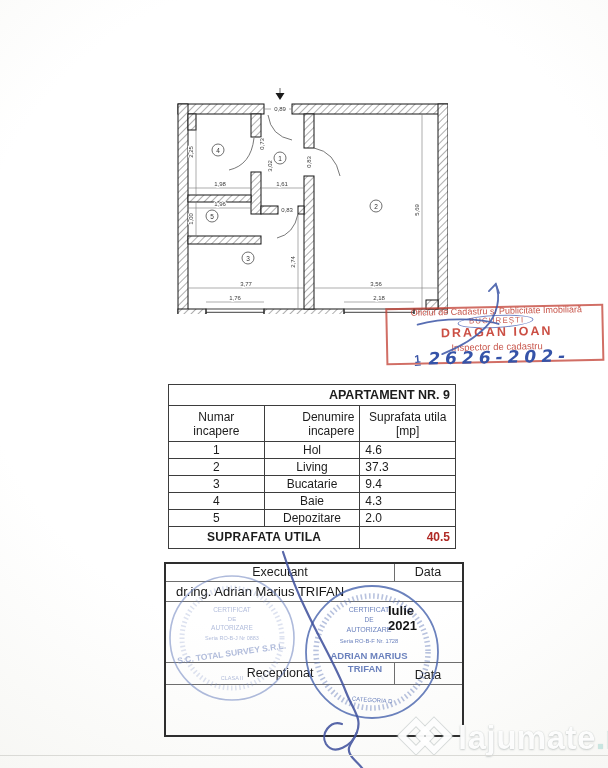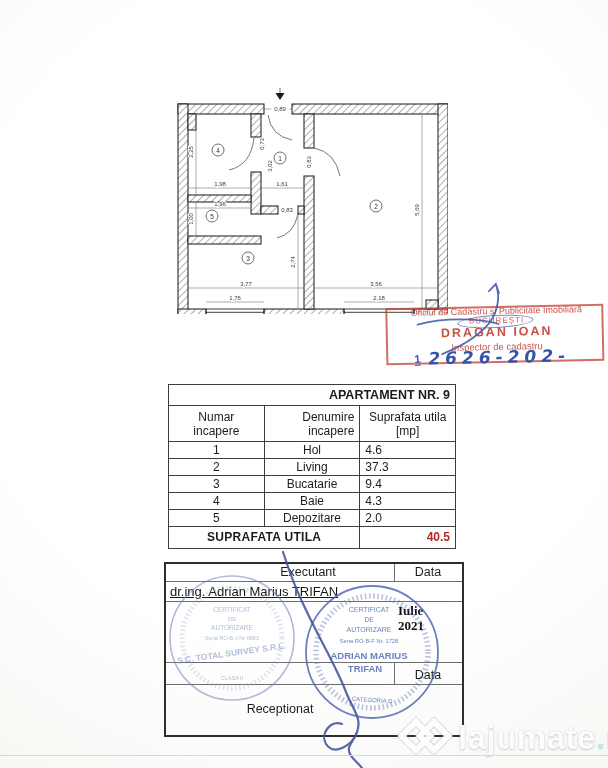--- a/index.html
+++ b/index.html
@@ -47,23 +47,23 @@
   .area-table .c-area{width:89px; text-align:left;}
   .area-table .tot td{height:21px; font-weight:bold;}
   .area-table .tot .lbl{text-align:center; letter-spacing:0.3px;}
   .area-table .red{color:#b02a25; text-align:right; font-weight:bold;}
   
   .sig-box{position:absolute; left:164px; top:562px; width:296px; height:171px;
     border:2px solid #2e2e2e; font-size:12.5px;}
   .sig-box .hline{position:absolute; left:0; width:100%; height:0; border-top:1px solid #6e6e6e;}
   .sig-box .vline{position:absolute; width:0; border-left:1px solid #6e6e6e;}
   .sig-cell{position:absolute; text-align:center; color:#1d1d1d;}
-  .sig-name{position:absolute; left:4px; top:20px; font-size:13px; color:#161616;text-decoration:underline;}
-  .sig-date{position:absolute; left:232px; top:39px; font-size:13px; font-weight:bold;
-    line-height:15px; color:#141414;font-family:Liberation Serif, serif;}
+  .sig-name{position:absolute; left:10px; top:20px; font-size:13px; color:#161616;}
+  .sig-date{position:absolute; left:222px; top:39px; font-size:13px; font-weight:bold;
+    line-height:15px; color:#141414;}
   .stamps-svg{position:absolute; left:-4px; top:-14px; overflow:visible;}
   .stamps-svg text{font-family:"Liberation Sans",sans-serif; text-anchor:middle;}
   
   .watermark{position:absolute; left:394px; top:716px; display:flex; align-items:center;}
   .wm-text{font-size:33px; font-weight:bold; letter-spacing:0.5px; color:rgba(255,255,255,0.96);
     text-shadow:0 0 1px rgba(150,158,158,0.55), 0 1px 2px rgba(140,150,150,0.4);}
   .wm-tld{color:#c9e6e1; text-shadow:0 0 1px rgba(150,170,168,0.5);}
   .page-edge{position:absolute; left:0; top:755px; width:608px; height:1px; background:#dadad6;}
 </style>
 </head>
@@ -234,32 +234,32 @@
       <td class="c-area">2.0</td>
     </tr>
     <tr class="tot">
       <td colspan="2" class="lbl">SUPRAFATA UTILA</td>
       <td class="red c-area">40.5</td>
     </tr>
   </tbody>
     </table>
 
   <div class="sig-box">
-    <div class="sig-cell" style="left:0; top:1px; width:228px;padding-left:28px;">Executant</div>
+    <div class="sig-cell" style="left:0; top:1px; width:228px;">Executant</div>
     <div class="sig-cell" style="left:228px; top:1px; width:68px;">Data</div>
     <div class="vline" style="left:228px; top:0; height:17px;"></div>
     <div class="hline" style="top:17px;"></div>
     <div class="sig-name">dr.ing. Adrian Marius TRIFAN</div>
     <div class="hline" style="top:37px;"></div>
     <div class="sig-date">
       <span>Iulie</span><br>
       <span>2021</span>
     </div>
     <div class="hline" style="top:98px;"></div>
-    <div class="sig-cell" style="left:0; top:102px; width:228px;margin-top:36px;">Receptionat</div>
+    <div class="sig-cell" style="left:0; top:102px; width:228px;">Receptionat</div>
     <div class="sig-cell" style="left:228px; top:104px; width:68px;">Data</div>
     <div class="vline" style="left:228px; top:98px; height:22px;"></div>
     <div class="hline" style="top:120px;"></div>
 
     <svg class="stamps-svg" width="310" height="240" viewBox="0 -14 310 240">
 
       <g opacity="0.55">
         <circle cx="70" cy="74" r="62" fill="none" stroke="#6d83bf" stroke-width="1.6"></circle>
         <circle cx="70" cy="74" r="50" fill="none" stroke="#8496c7" stroke-width="5" stroke-dasharray="1.5 2.6" opacity="0.5"></circle>
         <g fill="#7387bf" font-size="6.5">

